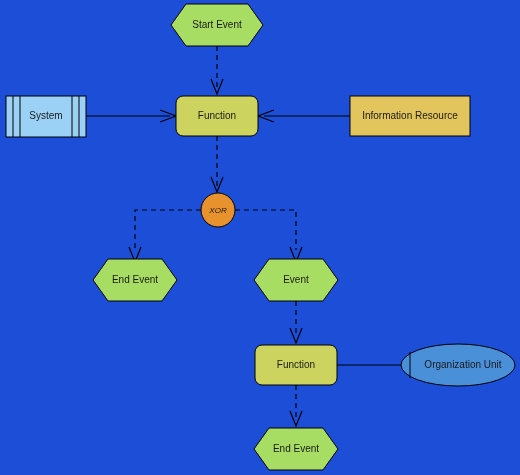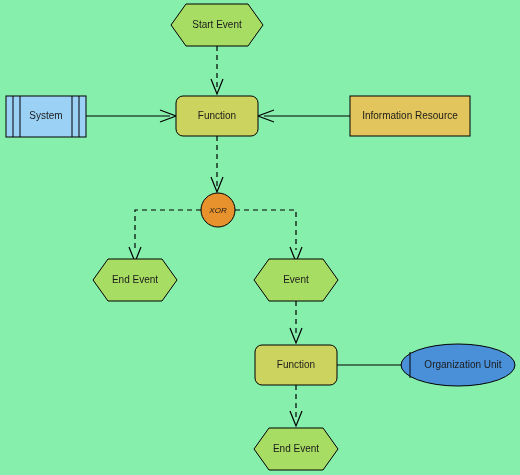--- a/index.html
+++ b/index.html
@@ -10,21 +10,21 @@
   body {
     width: 520px;
     height: 475px;
     font-family: "Liberation Sans", sans-serif;
     overflow: hidden;
   }
   #diagram-canvas {
     position: relative;
     width: 520px;
     height: 475px;
-    background: #86efac;
+    background: #1d4ed8;
   }
   #epc-svg {
     position: absolute;
     left: 0;
     top: 0;
     width: 520px;
     height: 475px;
   }
   .node-label {
     font-family: "Liberation Sans", sans-serif;

